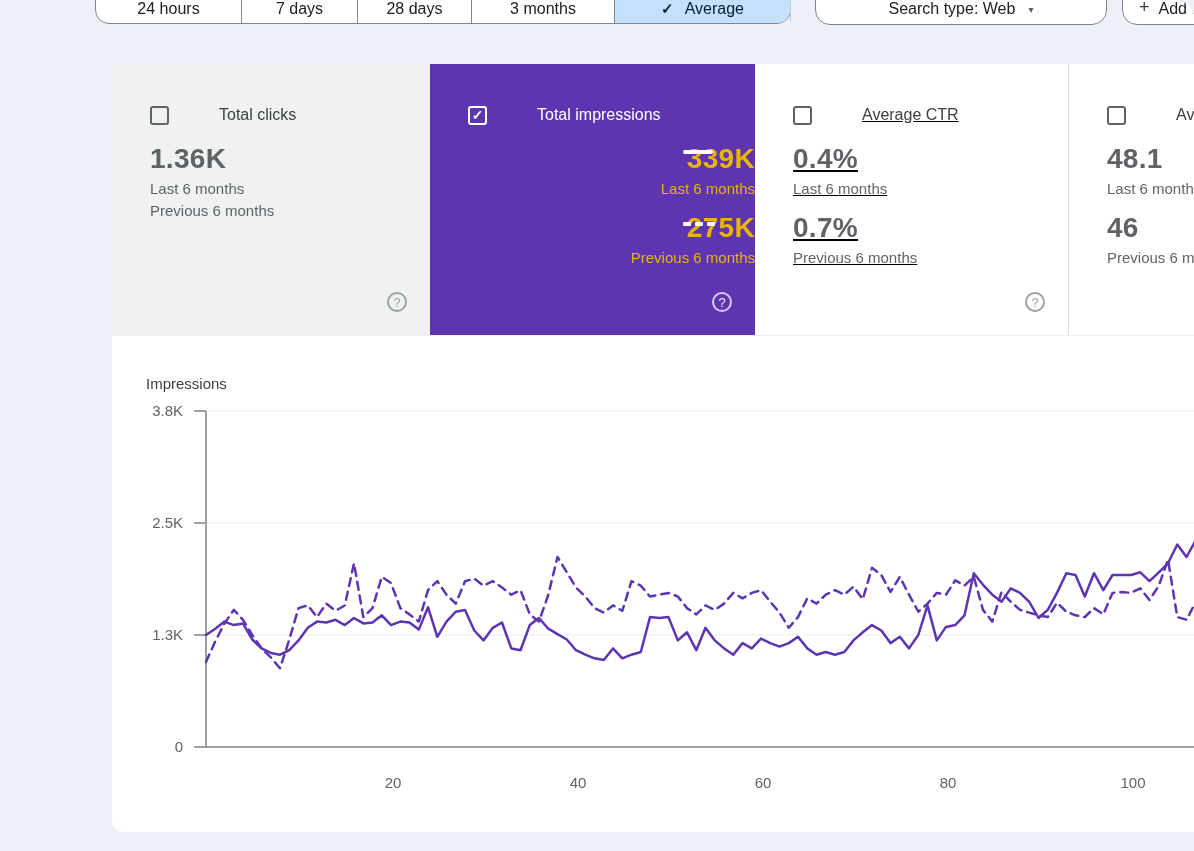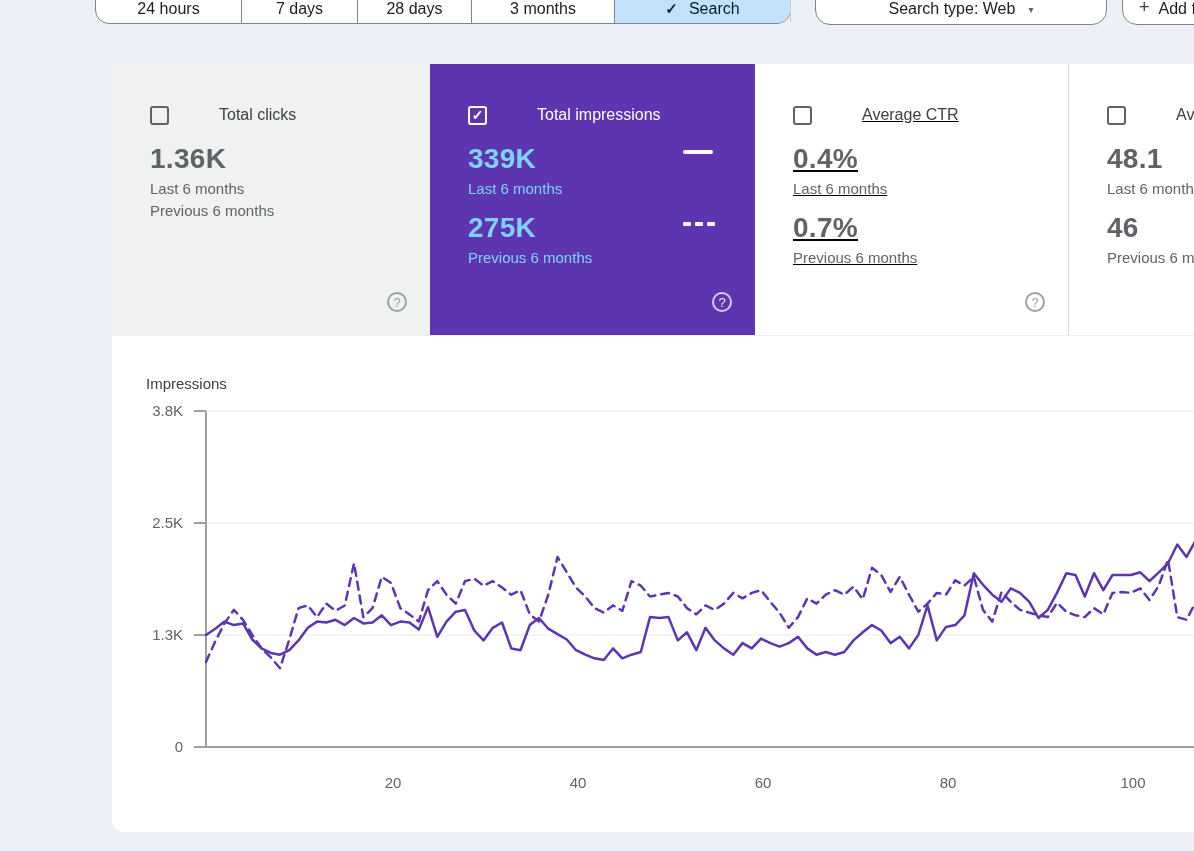--- a/index.html
+++ b/index.html
@@ -1,18 +1,18 @@
 <!DOCTYPE html>
 <html><head>
 <meta charset="utf-8">
 <style>
   * { margin:0; padding:0; box-sizing:border-box; }
   html,body { width:1194px; height:851px; }
   body { font-family:"Liberation Sans", sans-serif; background:#edf1f7; }
-  .screen { position:relative; width:1194px; height:851px; overflow:hidden; background:#edf1f7; }
+  .screen { position:relative; width:1194px; height:851px; overflow:hidden; background:#edf1f7;border-radius:19px; }
 
   
   .range-group{
     position:absolute; left:95px; top:-27px; height:51px;
     display:flex; background:#ffffff; border:1px solid #7f838b;
     border-radius:14px; overflow:hidden; z-index:5;
   }
   .range-btn{
     display:flex; align-items:flex-end; justify-content:center;
     padding:0 0 5px 0; font-size:16px; color:#202124; cursor:pointer;
@@ -59,21 +59,21 @@
     width:19px; height:19px; border:2px solid #5f6368; border-radius:3px;
     display:flex; align-items:center; justify-content:center; flex:0 0 auto;
   }
   .card-impr .checkbox{ border-color:#ffffff; }
   .checkbox .tick{ font-size:14px; font-weight:bold; color:#ffffff; line-height:1; }
   .card-title{ font-size:16px; color:#3c4043; white-space:nowrap;margin-left:36px; }
   .card-impr .card-title{ color:#ffffff; }
   .metric-value{ margin-top:17px; font-size:28px; font-weight:bold; color:#5f6368; letter-spacing:.3px; }
   .metric-label{ margin-top:5px; font-size:15px; color:#5f6368; white-space:nowrap; }
   .metric-value.second{ margin-top:15px; }
-  .card-impr .metric-value, .card-impr .metric-label{ color:#7dd3fc; }
+  .card-impr .metric-value, .card-impr .metric-label{ color:#eab308;text-align:right; }
   .help{
     position:absolute; right:23px; bottom:23px; width:20px; height:20px;
     border:2px solid #9aa0a6; border-radius:50%; display:flex; align-items:center;
     justify-content:center; font-size:13px; color:#9aa0a6; cursor:pointer;
   }
   .card-impr .help{ border-color:rgba(255,255,255,.75); color:rgba(255,255,255,.9); }
   .legend-solid{
     position:absolute; right:42px; top:86px; width:30px; height:4px;
     background:#ffffff; border-radius:2px;
   }
@@ -101,21 +101,21 @@
 
 <div class="screen">
 
   <div class="range-group">
     <div class="range-btn rb-0">24 hours</div>
     <div class="range-btn rb-1">7 days</div>
     <div class="range-btn rb-2">28 days</div>
     <div class="range-btn rb-3">3 months</div>
     <div class="compare-btn">
       <span class="compare-check">✓</span>
-      <span>Search</span>
+      <span>Average</span>
     </div>
   </div>
 
   <div class="toolbar-divider"></div>
 
   <div class="pill search-type">
     <span class="lbl">Search type: Web</span>
     <span class="caret">▾</span>
   </div>
 

